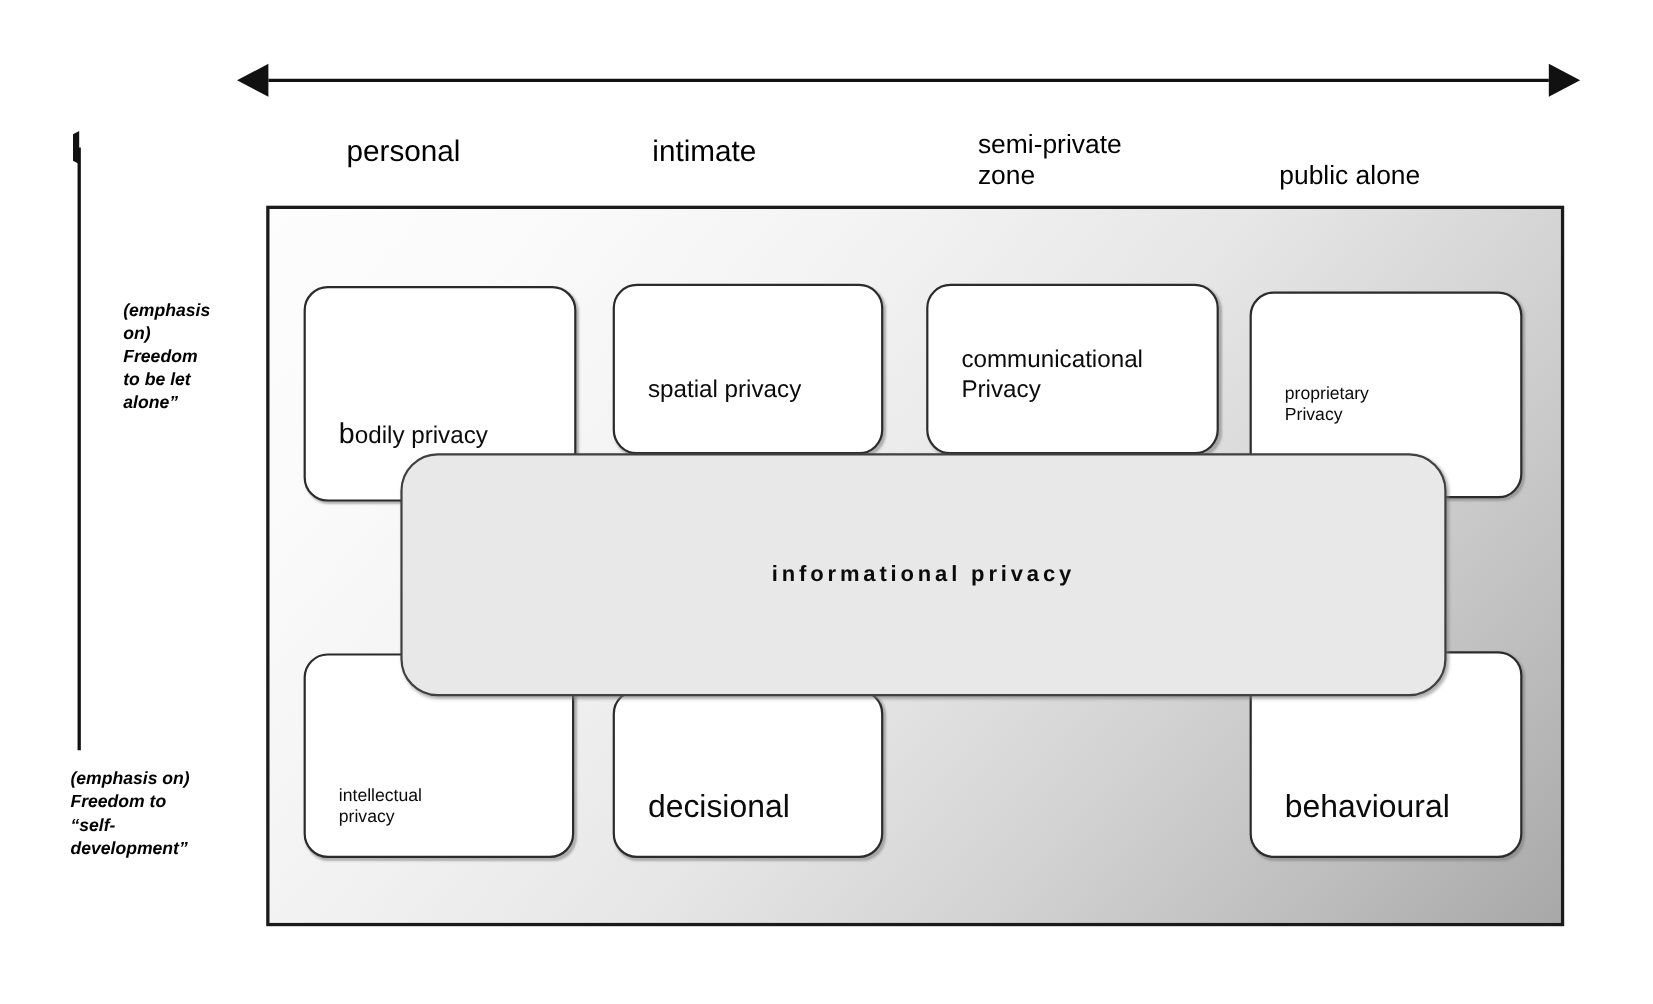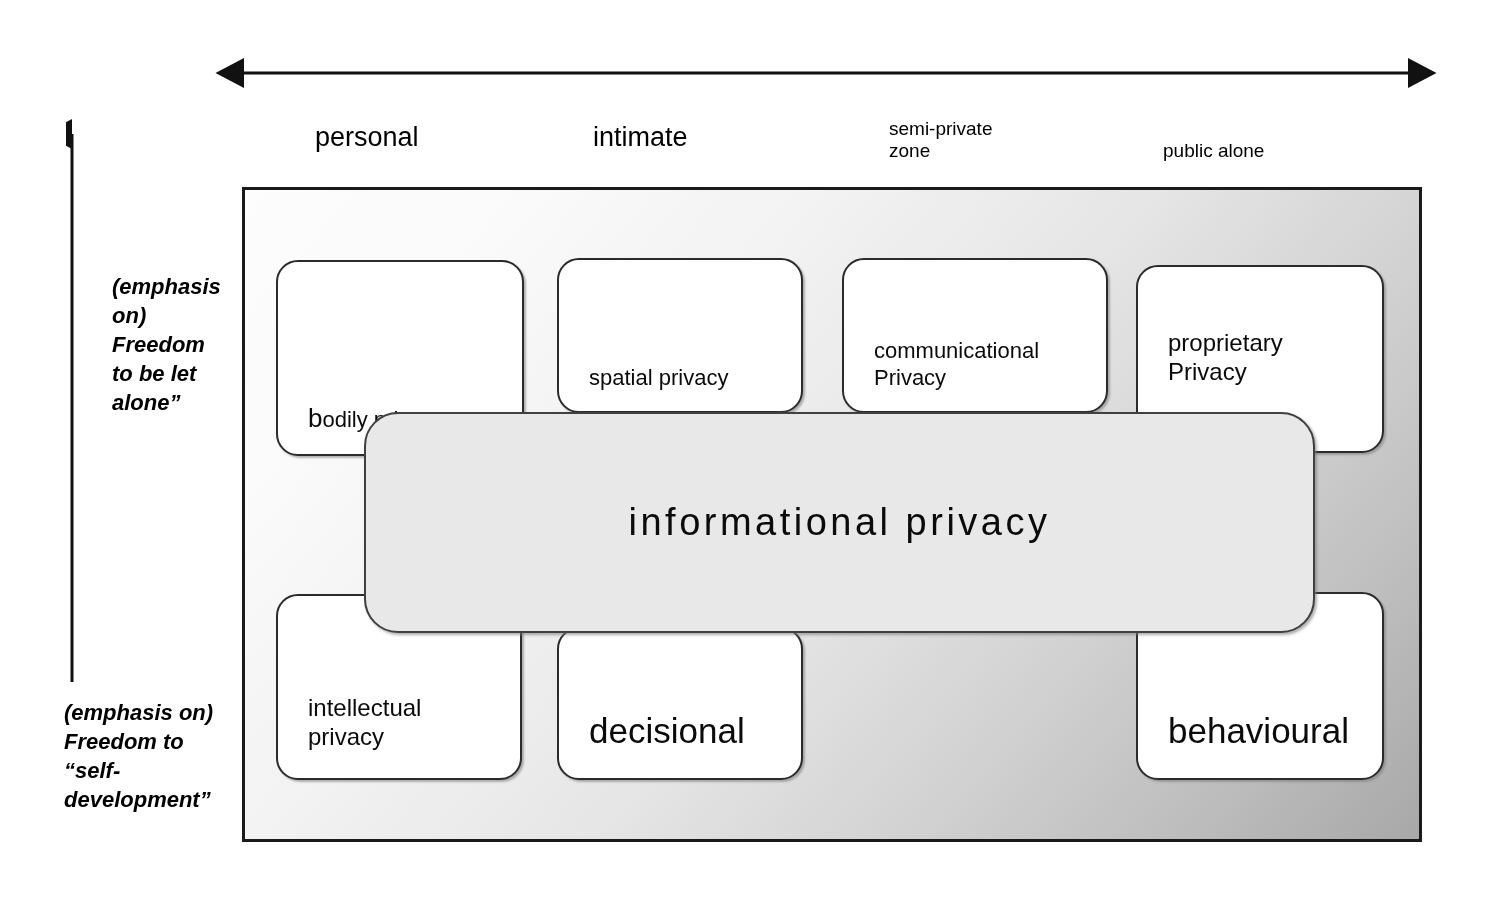--- a/index.html
+++ b/index.html
@@ -32,31 +32,31 @@
 
   
   .col-header {
     position: absolute;
     color: #000;
     line-height: 1.15;
     white-space: pre-line;
     margin-left: 15px;
   }
   .col-header.big  { font-size: 27px; }
-  .col-header.small{ font-size: 19px; }
+  .col-header.small{ font-size: 24px; }
   .col-header .it {
     font-style: italic;
   }
 
   
   .side-label {
     position: absolute;
     font-style: italic;
     font-weight: bold;
-    font-size: 22px;
+    font-size: 16px;
     line-height: 1.32;
     color: #000;
     white-space: pre-line;
   }
 
   
   #frame {
     position: absolute;
     left: 242px;
     top: 187px;
@@ -84,53 +84,54 @@
     box-shadow: 2px 2px 2px rgba(120,120,120,0.55);
     display: flex;
     align-items: center;
   }
   .cat-box .txt {
     padding: 0 0 0 30px;
     line-height: 1.2;
     white-space: pre-line;
     color: #0b0b0b;
   }
-  .cat-box.f18 .txt { font-size: 24px; }
+  .cat-box.f18 .txt { font-size: 16px; }
   .cat-box.f21 .txt { font-size: 22px; }
-  .cat-box.f26 .txt { font-size: 35px; }
+  .cat-box.f26 .txt { font-size: 29px; }
   .cat-box .cap {
     font-size: 26px;
   }
 
   
   .cat-box.toprow { align-items: flex-end; }
-  .cat-box.toprow .txt { padding-bottom: 20px; }
+  .cat-box.toprow .txt { padding-bottom: 44px; }
   .cat-box.botrow { align-items: flex-end; }
   .cat-box.botrow .txt { padding-bottom: 26px; }
 
   
   #info-band {
     position: absolute;
     left: 364px;
     top: 412px;
     width: 951px;
     height: 221px;
     background: #e8e8e8;
     border: 2px solid #404040;
     border-radius: 34px;
     box-sizing: border-box;
     box-shadow: 2px 2px 3px rgba(120,120,120,0.6);
     display: flex;
     align-items: center;
     justify-content: center;
   }
   #info-band .txt {
-    font-size: 38px;
+    font-size: 20px;
     letter-spacing: 3.5px;
     color: #0b0b0b;
+    font-weight: bold;
   }
 </style>
 </head>
 <body>
 
 <div id="stage">
 
   <svg class="axis-svg" viewBox="0 0 1503 913">
     <defs>
       <marker id="arrL" markerWidth="12" markerHeight="12" refX="10" refY="6" orient="auto" markerUnits="strokeWidth">

